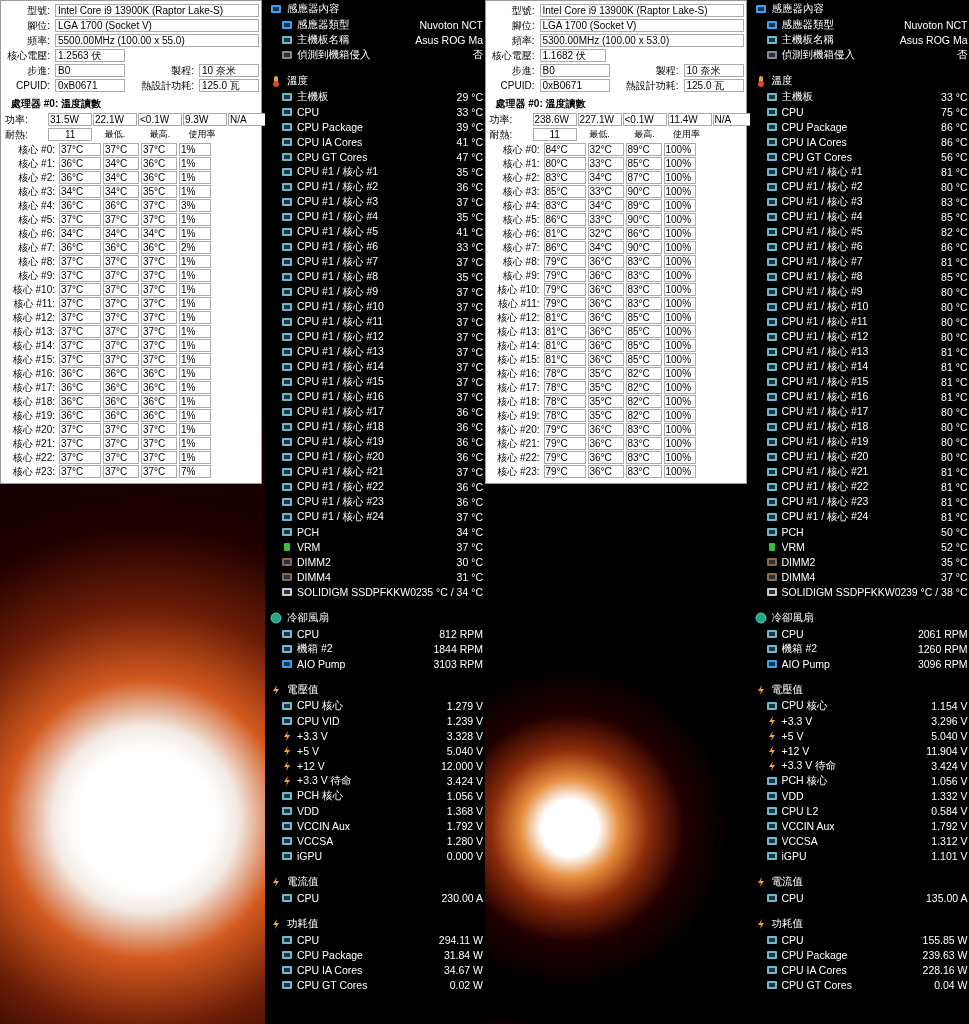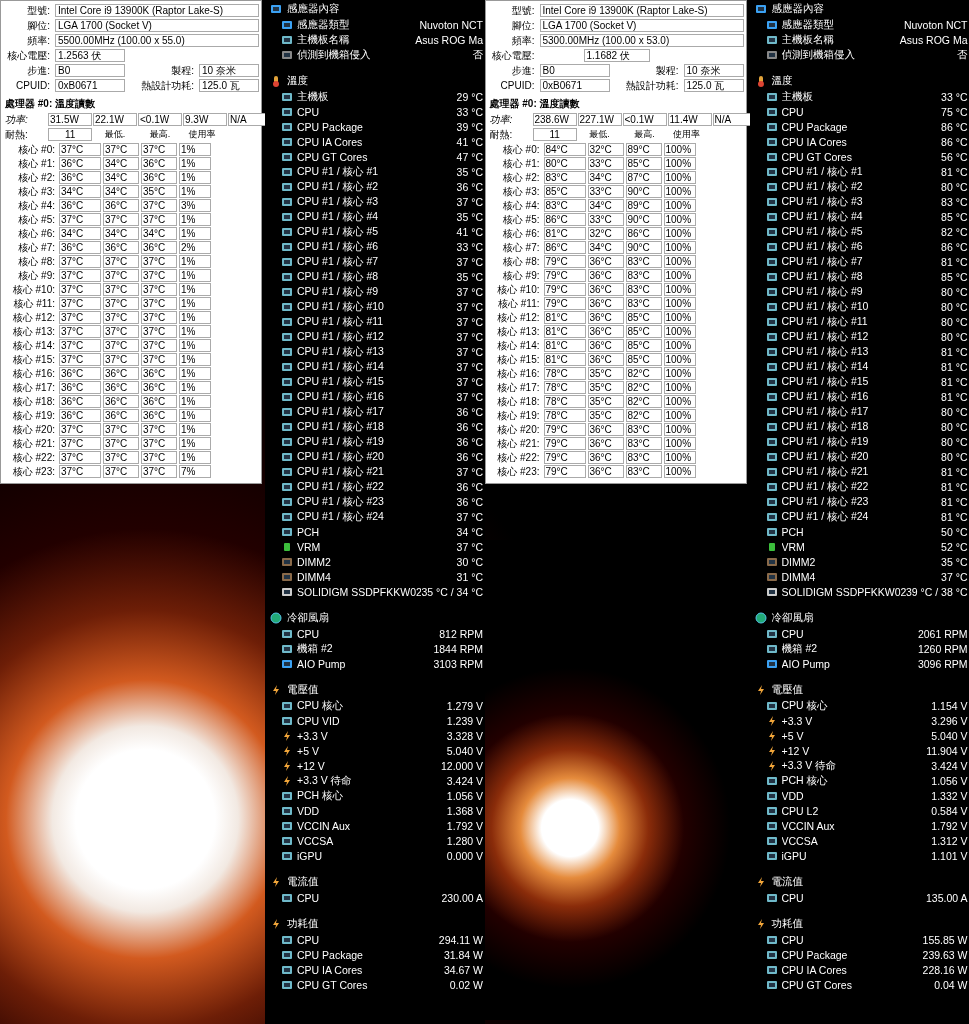--- a/index.html
+++ b/index.html
@@ -6,31 +6,31 @@
   body{background:#111;width:969px;height:1024px;overflow:hidden;position:relative;}
   .bg{position:absolute;inset:0;background:radial-gradient(circle at 15% 80%,#fff 0%,#fff 6%,#f2e9e2 8%,#d25a1f 12%,#6d1e07 18%,#200 25%,#000 40%);}
   .bg2{position:absolute;left:480px;top:540px;width:300px;height:480px;background:radial-gradient(circle at 30% 60%,#fff 0%,#fff 8%,#e58b3c 14%,#8a2c0a 22%,#200 32%,#000 45%);}
   .container{position:absolute;inset:0;display:flex;}
   .half{width:484.5px;position:relative;}
   .left-pane{position:absolute;left:0;top:0;width:262px;background:#fff;border:1px solid #999;font-size:10px;color:#000;padding:2px 2px 4px 2px;}
   .left-pane .row{display:flex;align-items:center;height:15px;gap:2px;}
   .left-pane .lbl{width:50px;text-align:right;padding-right:3px;}
   .left-pane .lbl2{text-align:right;padding-right:3px;}
   .left-pane input{height:13px;font-size:10px;padding:0 2px;border:1px solid #aaa;background:#fff;color:#000;}
-  .sect{font-weight:bold;margin:4px 0 2px 2px;}
+  .sect{font-weight:bold;margin:4px 0 2px 8px;}
   .right-pane{position:absolute;left:265px;top:0;width:220px;background:#000;color:#fff;font-size:10.5px;height:1024px;overflow:hidden;}
   .tree-item{display:flex;align-items:center;height:15px;padding-left:4px;}
   .tree-item .ico{display:inline-flex;width:12px;height:12px;margin-right:4px;justify-content:center;align-items:center;font-size:9px;}
   .tree-item .name{flex:1;white-space:nowrap;overflow:hidden;}
   .tree-item .val{padding-right:2px;white-space:nowrap;}
   .indent1{padding-left:16px;}
   .ghead{display:flex;align-items:center;height:17px;padding-left:4px;margin-top:10px;}
   .ghead .gico{width:14px;height:14px;margin-right:4px;display:inline-flex;justify-content:center;align-items:center;}
   .power-grid{display:grid;grid-template-columns:42px 44px 44px 44px 44px 38px;gap:1px;margin:1px 2px;}
-  .power-grid div{font-size:10px;font-style:italic;}
+  .power-grid div{font-size:10px;}
   .power-grid input{width:100%;height:13px;font-size:10px;border:1px solid #aaa;padding:0 1px;}
   .hcol{text-align:center;font-size:9px;}
   .three-grid{display:grid;grid-template-columns:42px 44px 44px 44px 38px;gap:1px;margin:1px 2px;}
   .three-grid input{width:100%;height:13px;font-size:10px;border:1px solid #aaa;padding:0 16px;}
   .core-grid{display:grid;grid-template-columns:52px 42px 36px 36px 32px;gap:2px;margin:1px 2px;}
   .core-grid input{width:100%;height:13px;font-size:10px;border:1px solid #aaa;padding:0 1px;text-align:left;}
   .core-grid .clab{text-align:right;padding-right:2px;font-size:10px;line-height:13px;}
   svg{display:block;}
 </style>
 </head>
@@ -873,21 +873,21 @@
         <div class="row">
           <span class="lbl">腳位:</span>
           <input value="LGA 1700 (Socket V)" style="flex: 1 1 0%;">
         </div>
         <div class="row">
           <span class="lbl">頻率:</span>
           <input value="5300.00MHz (100.00 x 53.0)" style="flex: 1 1 0%;">
         </div>
         <div class="row">
           <span class="lbl">核心電壓:</span>
-          <input value="1.1682 伏" style="width: 66px; margin-left: 44px;">
+          <input value="1.1682 伏" style="width: 66px;">
         </div>
         <div class="row">
           <span class="lbl">步進:</span>
           <input value="B0" style="width: 70px;">
           <span style="flex:1"></span>
           <span class="lbl2">製程:</span>
           <input value="10 奈米" style="width: 60px;">
         </div>
         <div class="row">
           <span class="lbl">CPUID:</span>

